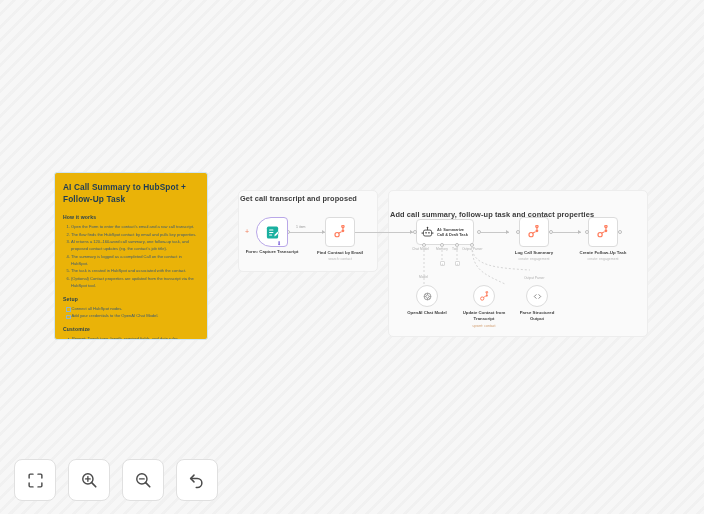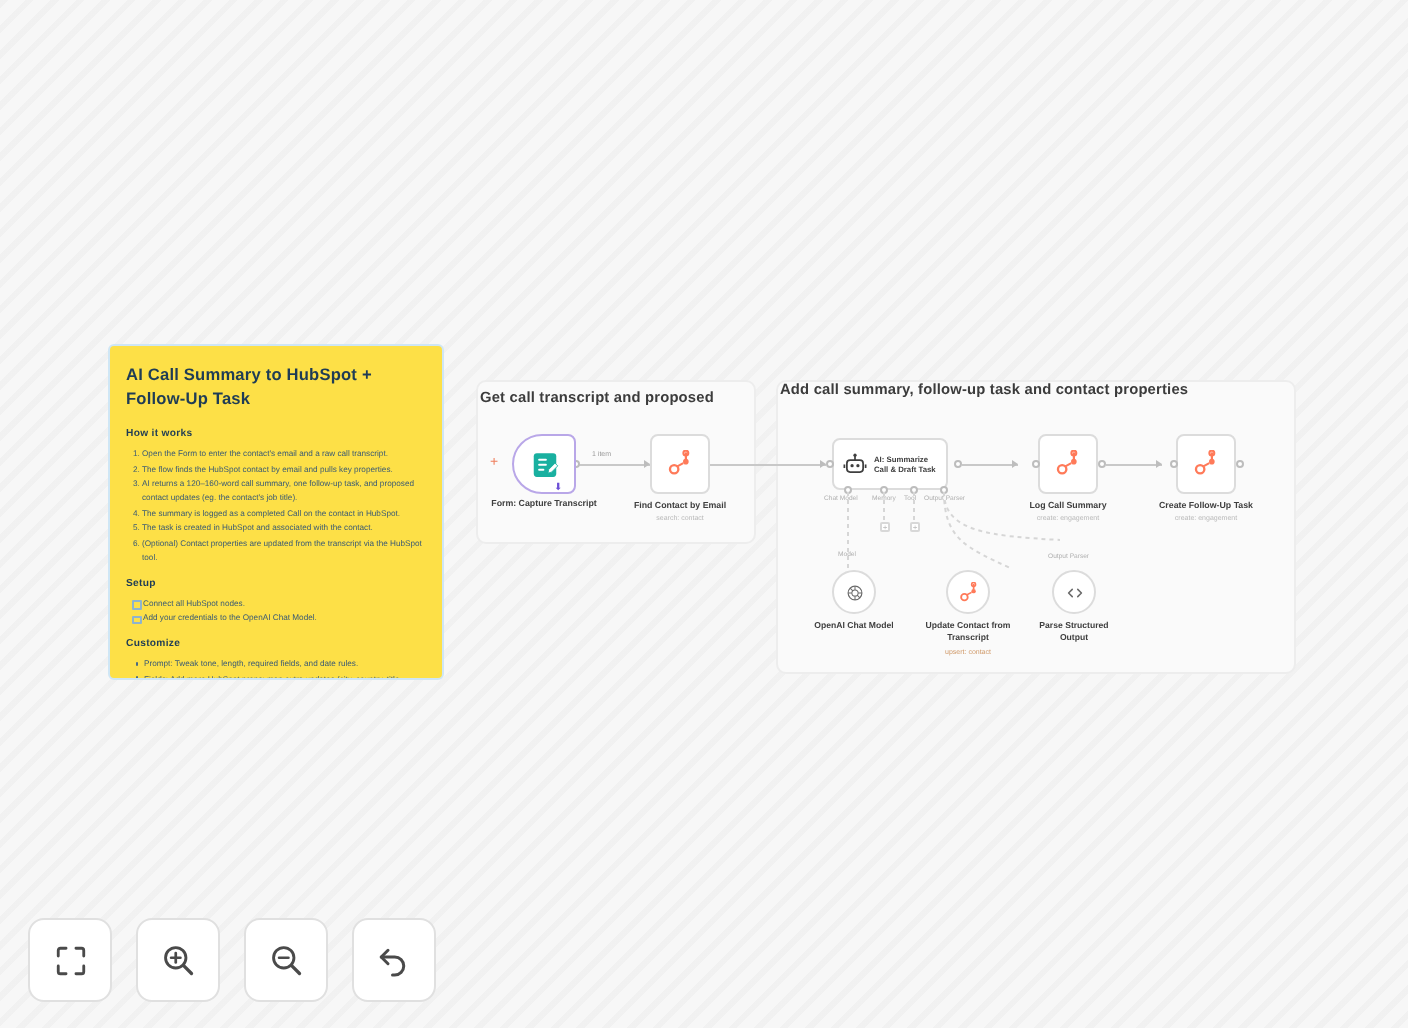--- a/index.html
+++ b/index.html
@@ -9,22 +9,22 @@
     background-color:#f7f7f7;
     background-image:repeating-linear-gradient(135deg,
       rgba(0,0,0,0.022) 0px, rgba(0,0,0,0.022) 3px,
       rgba(0,0,0,0) 3px, rgba(0,0,0,0) 9px);
     position:relative;
   }
   .canvas{position:absolute;inset:0;}
 
   
   .sticky{
-    position:absolute;left:54px;top:172px;width:168px;height:168px;
-    background:#fde047;border:1px solid #cfe6f5;border-radius:3px;
+    position:absolute;left:54px;top:172px;width:154px;height:168px;
+    background:#eab308;border:1px solid #cfe6f5;border-radius:3px;
     box-sizing:border-box;padding:8px 8px 6px 8px;overflow:hidden;
     color:#2a4a63;
   }
   .sticky-title{
     font-size:8.3px;font-weight:bold;line-height:1.45;color:#1f3c55;
     letter-spacing:.1px;margin-bottom:9px;
   }
   .sticky h4{
     font-size:5.1px;font-weight:bold;margin:0 0 3px 0;color:#1f3c55;
     letter-spacing:.15px;
@@ -51,21 +51,21 @@
     position:absolute;background:#fafafa;border:1px solid #ededed;
     border-radius:5px;box-sizing:border-box;
   }
   #group-transcript{left:238px;top:190px;width:140px;height:82px;}
   #group-summary{left:388px;top:190px;width:260px;height:147px;}
   .group-title{
     position:absolute;font-size:7.4px;font-weight:bold;color:#3c3c3c;
     letter-spacing:.1px;white-space:nowrap;
   }
   #title-transcript{left:240px;top:194px;}
-  #title-summary{left:390px;top:190px;}
+  #title-summary{left:390px;top:210px;}
 
   
   .node{position:absolute;box-sizing:border-box;}
   .node-box{
     width:30px;height:30px;background:#ffffff;border:1px solid #dcdcdc;
     border-radius:4px;display:flex;align-items:center;justify-content:center;
     box-sizing:border-box;
   }
   .node-box.trigger{
     border-radius:15px 4px 4px 15px;border-color:#b9a7e8;width:32px;

